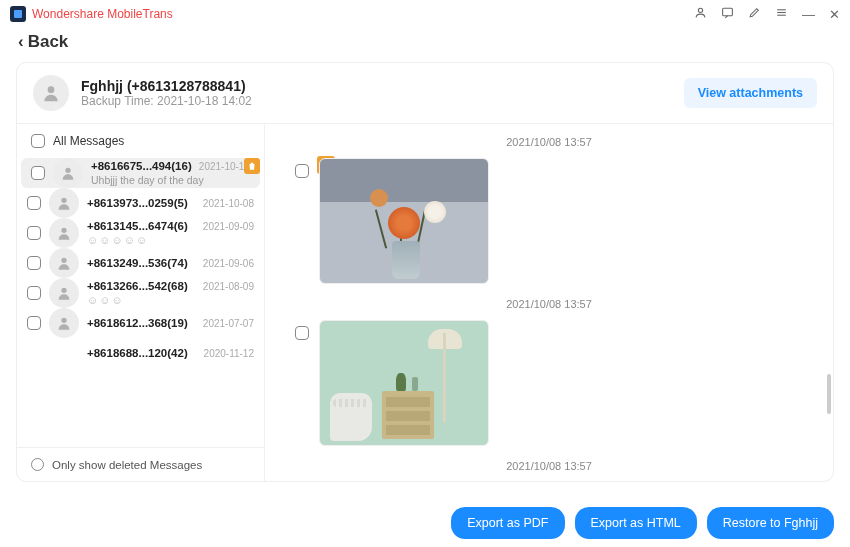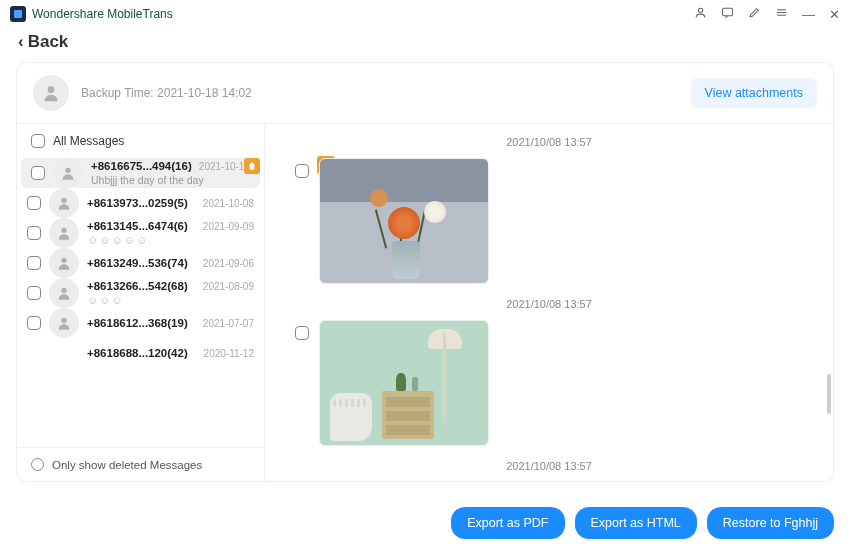--- a/index.html
+++ b/index.html
@@ -1,33 +1,33 @@
 <!DOCTYPE html>
 <html><head>
 <meta charset="utf-8">
 <style>
   * { box-sizing: border-box; margin: 0; padding: 0; font-family: -apple-system, BlinkMacSystemFont, "Segoe UI", Arial, sans-serif; }
   body { background: #f5f5f5; width: 850px; height: 547px; overflow: hidden; position: relative; }
   .window { background: #fff; width: 850px; height: 547px; position: relative; }
   .titlebar { display: flex; align-items: center; height: 28px; padding: 0 10px; }
   .logo { width: 16px; height: 16px; background: #1a2b4a; border-radius: 3px; display: flex; align-items: center; justify-content: center; margin-right: 6px; }
   .logo-inner { width: 8px; height: 8px; background: #4a9eff; border-radius: 1px; }
-  .title { font-size: 12px; color: #14532d; flex: 1; }
+  .title { font-size: 12px; color: #ef4444; flex: 1; }
   .winicons { display: flex; gap: 14px; align-items: center; }
   .winicons span { color: #666; font-size: 13px; cursor: pointer; }
   .backbar { display: flex; align-items: center; padding: 4px 18px 10px; }
   .back { font-size: 17px; font-weight: 600; color: #333; display: flex; align-items: center; gap: 4px; cursor: pointer; }
   .panel { margin: 0 16px; background: #fff; border: 1px solid #eee; border-radius: 10px; height: 420px; display: flex; flex-direction: column; position: relative; }
   .header { display: flex; align-items: center; padding: 12px 16px; border-bottom: 1px solid #f0f0f0; }
   .avatar-lg { width: 36px; height: 36px; border-radius: 50%; background: #ececec; display: flex; align-items: center; justify-content: center; margin-right: 12px; }
   .avatar-lg svg, .avatar svg { fill: #b0b0b0; }
   .hdr-title { font-size: 14px; font-weight: 600; color: #222; }
   .hdr-sub { font-size: 12px; color: #999; }
   .hdr-spacer { flex: 1; }
-  .view-att { background: #ecf5ff; color: #1a8cff; border: none; border-radius: 6px; padding: 8px 14px; font-size: 12.5px; font-weight: 400; cursor: pointer; }
+  .view-att { background: #ecf5ff; color: #1a8cff; border: none; border-radius: 6px; padding: 8px 14px; font-size: 12.5px; font-weight: 700; cursor: pointer; }
   .body { display: flex; flex: 1; overflow: hidden; }
   .left { width: 248px; border-right: 1px solid #f0f0f0; display: flex; flex-direction: column; }
   .allmsg { display: flex; align-items: center; gap: 8px; padding: 10px 14px; font-size: 12px; color: #333; }
   .cb { width: 14px; height: 14px; border: 1.5px solid #888; border-radius: 4px; background: #fff; cursor: pointer; flex-shrink: 0; }
   .convlist { flex: 1; overflow: hidden; }
   .conv { display: flex; align-items: center; padding: 0 10px; position: relative; }
   .conv.sel { background: #efefef; border-radius: 6px; margin: 0 4px; }
   .conv .cb { margin-right: 8px; }
   .avatar { width: 30px; height: 30px; border-radius: 50%; background: #ececec; display: flex; align-items: center; justify-content: center; margin-right: 8px; flex-shrink: 0; }
   .conv-main { flex: 1; min-width: 0; }
@@ -110,20 +110,21 @@
 
   <div class="panel">
     <div class="header">
       <div class="avatar-lg">
         <svg width="20" height="20" viewBox="0 0 24 24">
             <circle cx="12" cy="8" r="4"></circle>
             <path d="M4 22c0-5 4-8 8-8s8 3 8 8z"></path>
           </svg>
       </div>
       <div>
+        <div class="hdr-title">Fghhjj (+8613128788841)</div>
         <div class="hdr-sub">Backup Time: 2021-10-18 14:02</div>
       </div>
       <div class="hdr-spacer"></div>
       <button class="view-att">View attachments</button>
     </div>
 
     <div class="body">
       <div class="left">
         <div class="allmsg">
           <div class="cb"></div>

